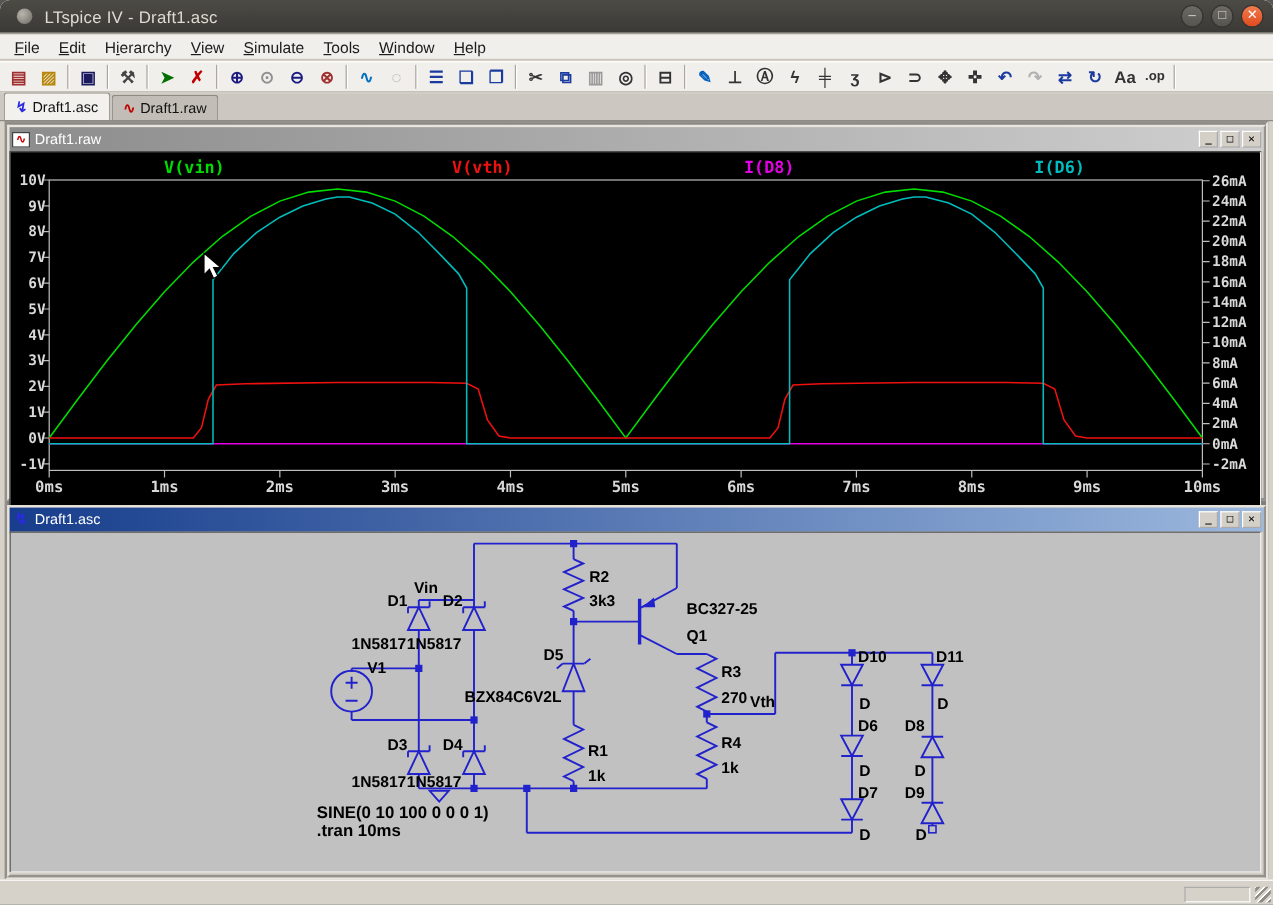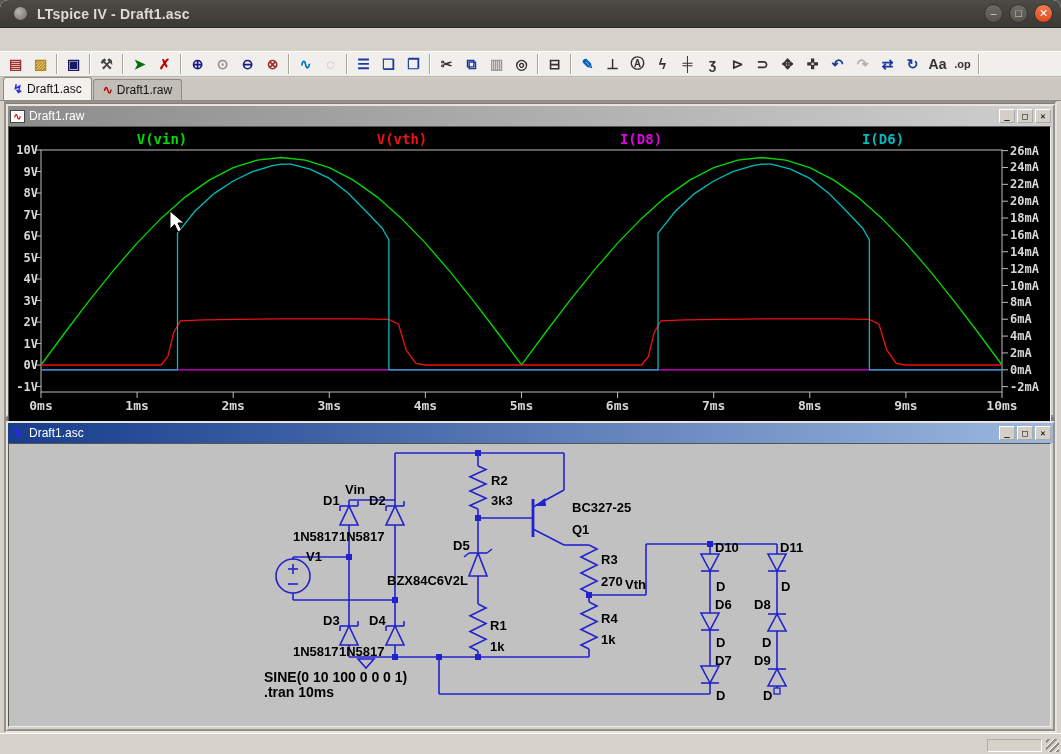--- a/index.html
+++ b/index.html
@@ -1,21 +1,21 @@
 <!DOCTYPE html>
 <html><head>
 <meta charset="utf-8">
 <style>
   html,body{margin:0;padding:0;background:#555;}
   *{box-sizing:border-box;}
   .app{position:relative;width:1061px;height:754px;background:#d6d2ca;font-family:"Liberation Sans",sans-serif;overflow:hidden;border-radius:8px 8px 0 0;}
   
   .titlebar{position:absolute;left:0;top:0;width:100%;height:28px;background:linear-gradient(#4c4b46,#3a3935);border-radius:8px 8px 0 0;display:flex;align-items:center;border-bottom:1px solid #2a2925;}
   .appdot{width:13px;height:13px;border-radius:50%;background:radial-gradient(circle at 35% 35%,#b9b6ae,#6b6962);margin:0 10px 0 14px;}
-  .wtitle{color:#dfdbd2;font-size:14px;font-weight:bold;letter-spacing:.2px;}
+  .wtitle{color:#dfdbd2;font-size:14px;font-weight:normal;letter-spacing:.2px;}
   .winbtns{position:absolute;right:8px;top:4px;display:flex;gap:6px;}
   .wbtn{width:19px;height:19px;border-radius:50%;background:linear-gradient(#6b6a64,#55544e);border:1px solid #35342f;color:#dcd9d1;font-size:11px;line-height:17px;text-align:center;cursor:default;}
   .wbtn.close{background:linear-gradient(#f27b4e,#df4b1e);color:#fff;}
   
   .menubar{position:absolute;left:0;top:29px;width:100%;height:21px;background:#f1efec;border-bottom:1px solid #c9c5bd;display:flex;align-items:center;padding-left:4px;}
   .mitem{font-size:13px;color:#1c1c1c;padding:2px 8px;}
   .mitem u{text-decoration:underline;}
   
   .toolbar{position:absolute;left:0;top:51px;width:100%;height:26px;background:#f1efec;border-top:1px solid #fff;border-bottom:1px solid #b9b5ad;display:flex;align-items:center;padding-left:3px;}
   .tbtn{width:25px;height:22px;display:flex;align-items:center;justify-content:center;font-size:14px;font-weight:bold;}
@@ -51,20 +51,30 @@
   <div class="titlebar">
     <div class="appdot"></div>
     <div class="wtitle">LTspice IV - Draft1.asc</div>
     <div class="winbtns" id="winbtns">
         <div class="wbtn">–</div>
         <div class="wbtn">□</div>
         <div class="wbtn close">✕</div>
       </div>
   </div>
 
+  <div class="menubar" id="menubar">
+      <div class="mitem"><u>F</u>ile</div>
+      <div class="mitem"><u>E</u>dit</div>
+      <div class="mitem">H<u>i</u>erarchy</div>
+      <div class="mitem"><u>V</u>iew</div>
+      <div class="mitem"><u>S</u>imulate</div>
+      <div class="mitem"><u>T</u>ools</div>
+      <div class="mitem"><u>W</u>indow</div>
+      <div class="mitem"><u>H</u>elp</div>
+    </div>
 
   <div class="toolbar" id="toolbar">
       <div class="tbtn" style="color: rgb(160, 48, 48);">▤</div>
       <div class="tbtn" style="color: rgb(184, 134, 11);">▨</div>
       <div class="tsep"></div>
       <div class="tbtn" style="color: rgb(26, 26, 96);">▣</div>
       <div class="tsep"></div>
       <div class="tbtn" style="color: rgb(68, 68, 68);">⚒</div>
       <div class="tsep"></div>
       <div class="tbtn" style="color: rgb(0, 112, 0);">➤</div>

